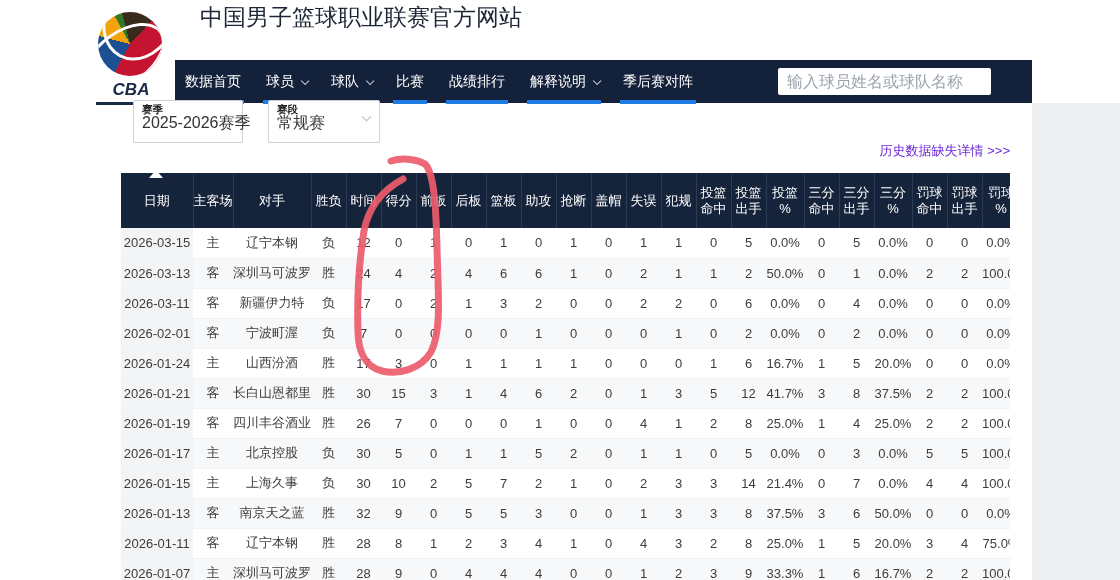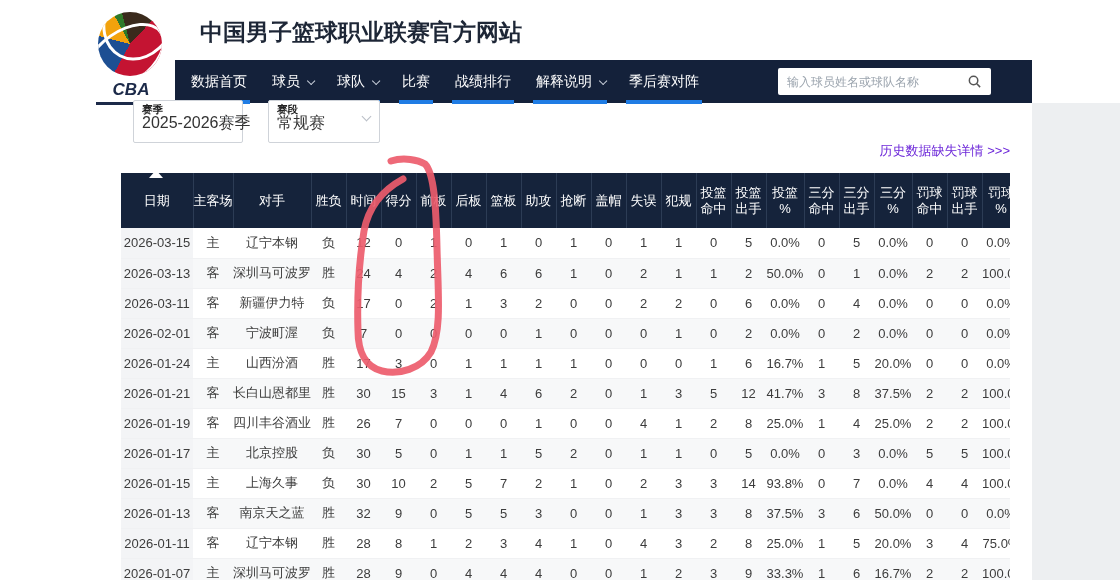--- a/index.html
+++ b/index.html
@@ -16,34 +16,34 @@
     background:conic-gradient(from 0deg, #3a2a1c 0 12%, #c41432 12% 58%, #1d4f93 58% 79%,
       #f2a20c 79% 92%, #2f7a2a 92% 96%, #3a2a1c 96% 100%); overflow:hidden; }
   .seam1 { position:absolute; left:-18px; top:18px; width:90px; height:54px; border:3px solid #fff;
     border-radius:50%; transform:rotate(-35deg); }
   .seam2 { position:absolute; left:6px; top:-34px; width:70px; height:84px; border:3px solid #fff;
     border-radius:50%; transform:rotate(28deg); }
   .cba-text { position:absolute; left:0; top:72px; width:70px; text-align:center;
     font-size:17px; font-weight:700; font-style:italic; letter-spacing:0px; color:#1c2a49;
     border-bottom:3px solid #1c2a49; line-height:24px; }
 
-  .site-title { left:200px; top:17px; font-size:23px; font-weight:700; color:#1d2636; }
+  .site-title { left:200px; top:2px; font-size:23px; font-weight:400; color:#1d2636; }
 
   
   .nav { left:175px; top:60px; width:857px; height:43px; background:#14213a;
-    display:flex; align-items:center; padding-left:16px; }
+    display:flex; align-items:center; padding-left:10px; }
   .nav-item { position:relative; color:#fff; font-size:14px; height:43px; line-height:43px;
     margin-right:25px; white-space:nowrap; cursor:pointer; }
   .nav-item::after { content:""; position:absolute; left:-3px; right:-3px; bottom:-1px;
     height:4px; background:#1f7ce4; }
   .nav-caret { display:inline-block; width:6px; height:6px; border-right:1.5px solid #cfd6e0;
     border-bottom:1.5px solid #cfd6e0; transform:rotate(45deg) translateY(-3px); margin-left:6px; }
   .search-box { position:absolute; left:603px; top:8px; width:213px; height:27px; background:#fff;
     border-radius:2px; display:flex; align-items:center; padding:0 9px; }
-  .search-box input { flex:1; border:none; outline:none; font-size:12px; color:#333;
+  .search-box input { flex:1; border:none; outline:none; font-size:16px; color:#333;
     font-family:inherit; background:transparent; }
   .search-box input::placeholder { color:#9aa3ad; }
 
   
   .filter { top:100px; height:43px; background:#fff; border:1px solid #cfd3d9;
     border-radius:2px; padding:3px 8px; cursor:pointer; }
   .filter-season { left:133px; width:110px; }
   .filter-stage  { left:268px; width:112px; }
   .filter-label { font-size:10.5px; font-weight:700; color:#222; line-height:11px; }
   .filter-value { font-size:16px; color:#333; line-height:16px; white-space:nowrap; }
@@ -390,21 +390,21 @@
           <td>2</td>
           <td>5</td>
           <td>7</td>
           <td>2</td>
           <td>1</td>
           <td>0</td>
           <td>2</td>
           <td>3</td>
           <td>3</td>
           <td>14</td>
-          <td>93.8%</td>
+          <td>21.4%</td>
           <td>0</td>
           <td>7</td>
           <td>0.0%</td>
           <td>4</td>
           <td>4</td>
           <td>100.0%</td>
         </tr>
         <tr class="even">
           <td>2026-01-13</td>
           <td>客</td>

